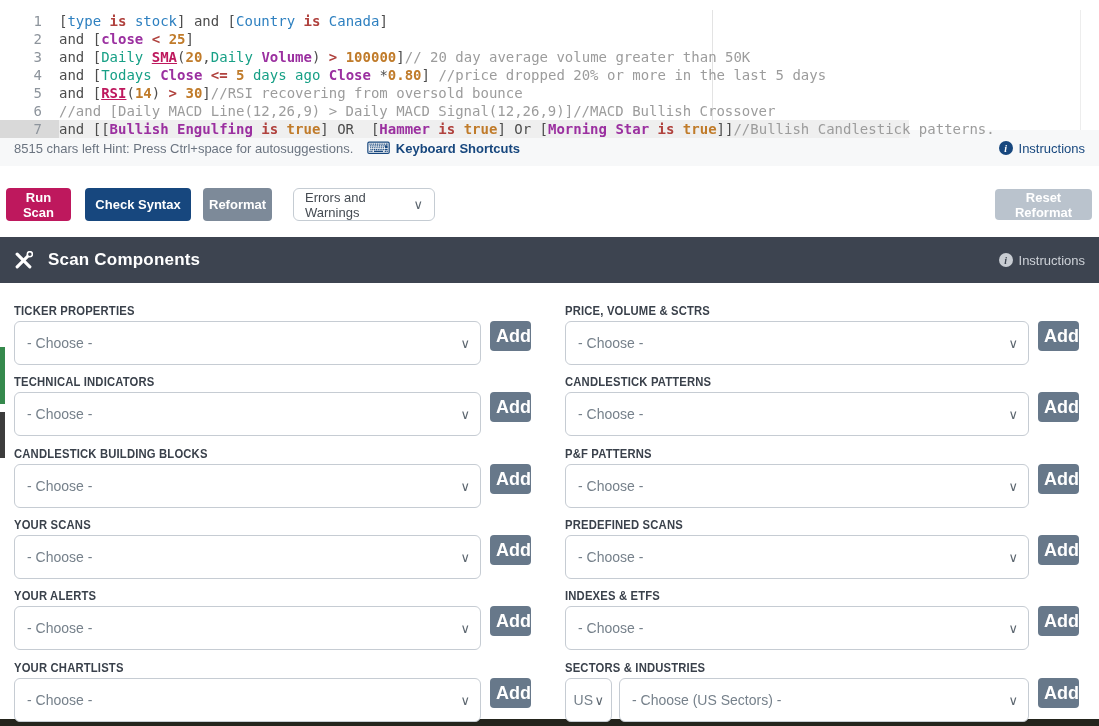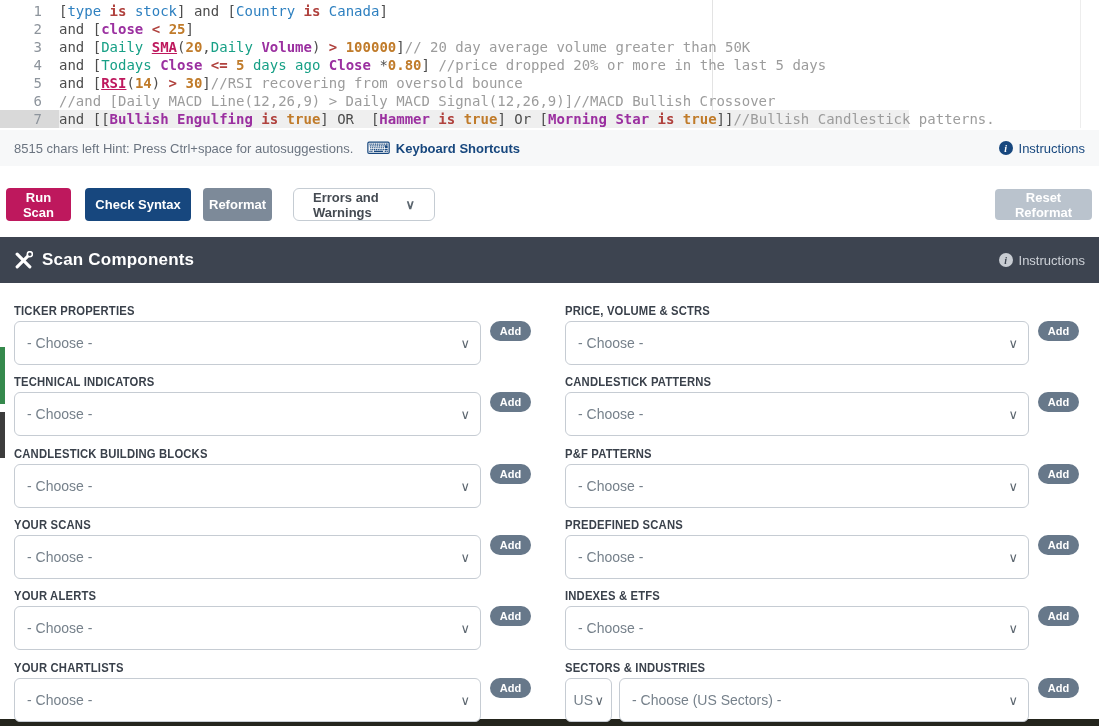--- a/index.html
+++ b/index.html
@@ -1,20 +1,20 @@
 <!DOCTYPE html>
 <html><head>
 <meta charset="utf-8">
 <style>
   html,body{margin:0;padding:0;background:#fff;}
   .page{position:relative;width:1099px;height:726px;background:#fff;
         font-family:"Liberation Sans",sans-serif;overflow:hidden;}
 
   
-  .editor{position:absolute;left:0;top:0;width:909px;height:130px;background:#fff;
+  .editor{position:absolute;left:0;top:10px;width:909px;height:130px;background:#fff;
           font-family:"DejaVu Sans Mono",monospace;font-size:14px;padding-top:2px;box-sizing:border-box;}
   .ruler{position:absolute;left:712px;top:0;width:1px;height:128px;background:#e3e3e3;}
   .scrollline{position:absolute;left:1080px;top:0;width:1px;height:128px;background:#ededed;}
   .line{position:relative;height:18px;line-height:18px;white-space:pre;z-index:1;}
   .line.active{background:#efefef;}
   .ln{display:inline-block;width:42px;padding-right:17px;text-align:right;color:#8d949c;}
   .line.active .ln{background:#d9d9d9;}
   .tok-p{color:#4d4d4d;}
   .tok-b{color:#2e80c0;}
   .tok-r{color:#b0423e;font-weight:bold;}
@@ -36,42 +36,42 @@
   .info-icon.light{background:#c9cdd3;color:#3d4450;}
 
   
   .btn{position:absolute;height:33px;border:none;border-radius:4px;color:#fff;font-weight:bold;
        font-size:13px;font-family:inherit;cursor:pointer;}
   #btn-run{left:6px;top:188px;width:65px;background:#be185d;}
   #btn-check{left:85px;top:188px;width:106px;background:#17477e;}
   #btn-reformat{left:203px;top:188px;width:69px;background:#7d8a99;}
   .select-errors{position:absolute;left:293px;top:188px;width:142px;height:33px;background:#fff;
                  border:1px solid #c5ccd3;border-radius:6px;display:flex;align-items:center;
-                 justify-content:space-between;padding:0 19px;box-sizing:border-box;font-size:13px;
-                 color:#454b52;cursor:pointer;font-weight:bold;}
+                 justify-content:space-between;padding:0 11px;box-sizing:border-box;font-size:13px;
+                 color:#454b52;cursor:pointer;}
   #btn-reset{left:995px;top:189px;width:97px;height:31px;background:#bac3cd;}
 
   
   .section-header{position:absolute;left:0;top:237px;width:1099px;height:46px;background:#3d4450;
-                  display:flex;align-items:center;padding:0 14px;box-sizing:border-box;}
+                  display:flex;align-items:center;padding:0 14px;box-sizing:border-box;gap:6px;}
   .sh-title{color:#fff;font-weight:bold;font-size:17px;margin-left:9px;letter-spacing:.2px;}
   .sh-right{margin-left:auto;display:flex;align-items:center;gap:6px;color:#ced2d8;font-size:13px;}
 
   
   .field-label{position:absolute;font-size:12.5px;font-weight:bold;color:#3a414b;letter-spacing:.2px;
                transform:scaleX(.9);transform-origin:0 50%;white-space:nowrap;}
   .select{position:absolute;height:44px;background:#fff;border:1px solid #c6ccd3;border-radius:6px;
           box-sizing:border-box;display:flex;align-items:center;font-size:14px;color:#76818b;
           cursor:pointer;padding:0 26px 0 12px;}
   .select .chev{position:absolute;right:10px;color:#5c666f;font-size:13px;}
   .select.us{padding:0 18px 0 27px;justify-content:flex-end;}
   .select.us .chev{right:7px;}
   .chev{color:#5c666f;font-size:13px;line-height:1;}
-  .btn-add{position:absolute;width:41px;height:20px;background:#67788a;border:none;border-radius:11px;
-           color:#fff;font-weight:bold;font-size:11px;font-family:inherit;cursor:pointer;}
+  .btn-add{position:absolute;width:41px;height:30px;background:#67788a;border:none;border-radius:4px;
+           color:#fff;font-weight:bold;font-size:18px;font-family:inherit;cursor:pointer;}
 
   
   .left-tab-green{position:absolute;left:0;top:347px;width:5px;height:57px;background:#35894c;}
   .left-tab-dark{position:absolute;left:0;top:412px;width:5px;height:46px;background:#3c3c3c;}
   .bottom-bar{position:absolute;left:0;top:719px;width:1099px;height:7px;background:#24251d;}
 </style>
 </head>
 <body>
 
 <div class="page">

